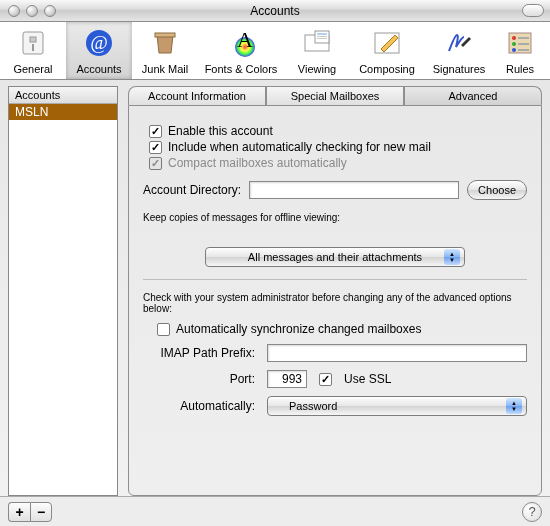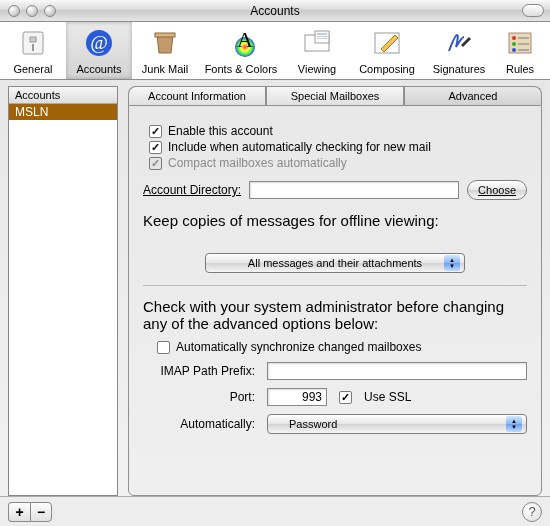--- a/index.html
+++ b/index.html
@@ -119,21 +119,21 @@
   .check-row { display:flex; align-items:center; gap:6px; margin-bottom:2px; font-size:12px; padding-left:6px;}
   .check-row.disabled { color:#8a8a8a; }
   .check {
     width:13px; height:13px; border:1px solid #7a7a7a; border-radius:2px; background:#fff;
     display:inline-flex; align-items:center; justify-content:center; font-size:11px; line-height:1;
   }
   .check.checked::after { content:"✓"; color:#000; font-weight:bold; }
   .check.disabled { background:#e4e4e4; color:#9c9c9c; }
   .check.disabled.checked::after{ color:#8a8a8a; }
 
-  .row { display:flex; align-items:center; gap:8px; margin-top:10px; font-size:12px;text-decoration:underline; }
+  .row { display:flex; align-items:center; gap:8px; margin-top:10px; font-size:12px; }
   .row label { white-space:nowrap; }
   .input {
     background:#fff; border:1px solid #888; height:18px; font-size:12px;
     padding:0 4px; box-shadow: inset 1px 1px 2px rgba(0,0,0,.15);
   }
   .input.wide { flex:1; }
   .choose-btn, .aqua-select {
     height:20px;
     border-radius:10px;
     border:1px solid #7c7c7c;
@@ -144,26 +144,26 @@
     box-shadow: 0 1px 0 #fff inset;
   }
   .aqua-select { border-radius:4px; width:260px; justify-content:center; position:relative;}
   .aqua-select .arrows {
     position:absolute; right:4px; top:1px; bottom:1px; width:16px;
     background: linear-gradient(#cfe6ff,#8db8f5 48%,#6ea2ee 52%,#c0daff);
     border-radius:3px;
     display:flex; flex-direction:column; align-items:center; justify-content:center;
     font-size:6px; line-height:6px; color:#000;
   }
-  .section-label { font-size:15px; margin-top:12px; }
+  .section-label { font-size:10px; margin-top:12px; }
   .divider { border:0; border-top:1px solid #bcbcbc; margin:12px 0; }
   .form-row { display:flex; align-items:center; gap:12px; margin-top:8px; font-size:12px; }
   .form-row .lbl { width:112px; text-align:right; }
   .form-row .input { }
-  .port-input { width:60px; text-align:right; }
+  .port-input { width:40px; text-align:right; }
   .auth-select { flex:1; border-radius:4px; position:relative; justify-content:flex-start; padding-left:21px;}
   .bottombar {
     height:30px;
     background:#ededed;
     border-top:1px solid #aaa;
     display:flex; align-items:center; justify-content:space-between;
     padding:0 8px;
   }
   .addremove { display:flex; }
   .sqbtn {

